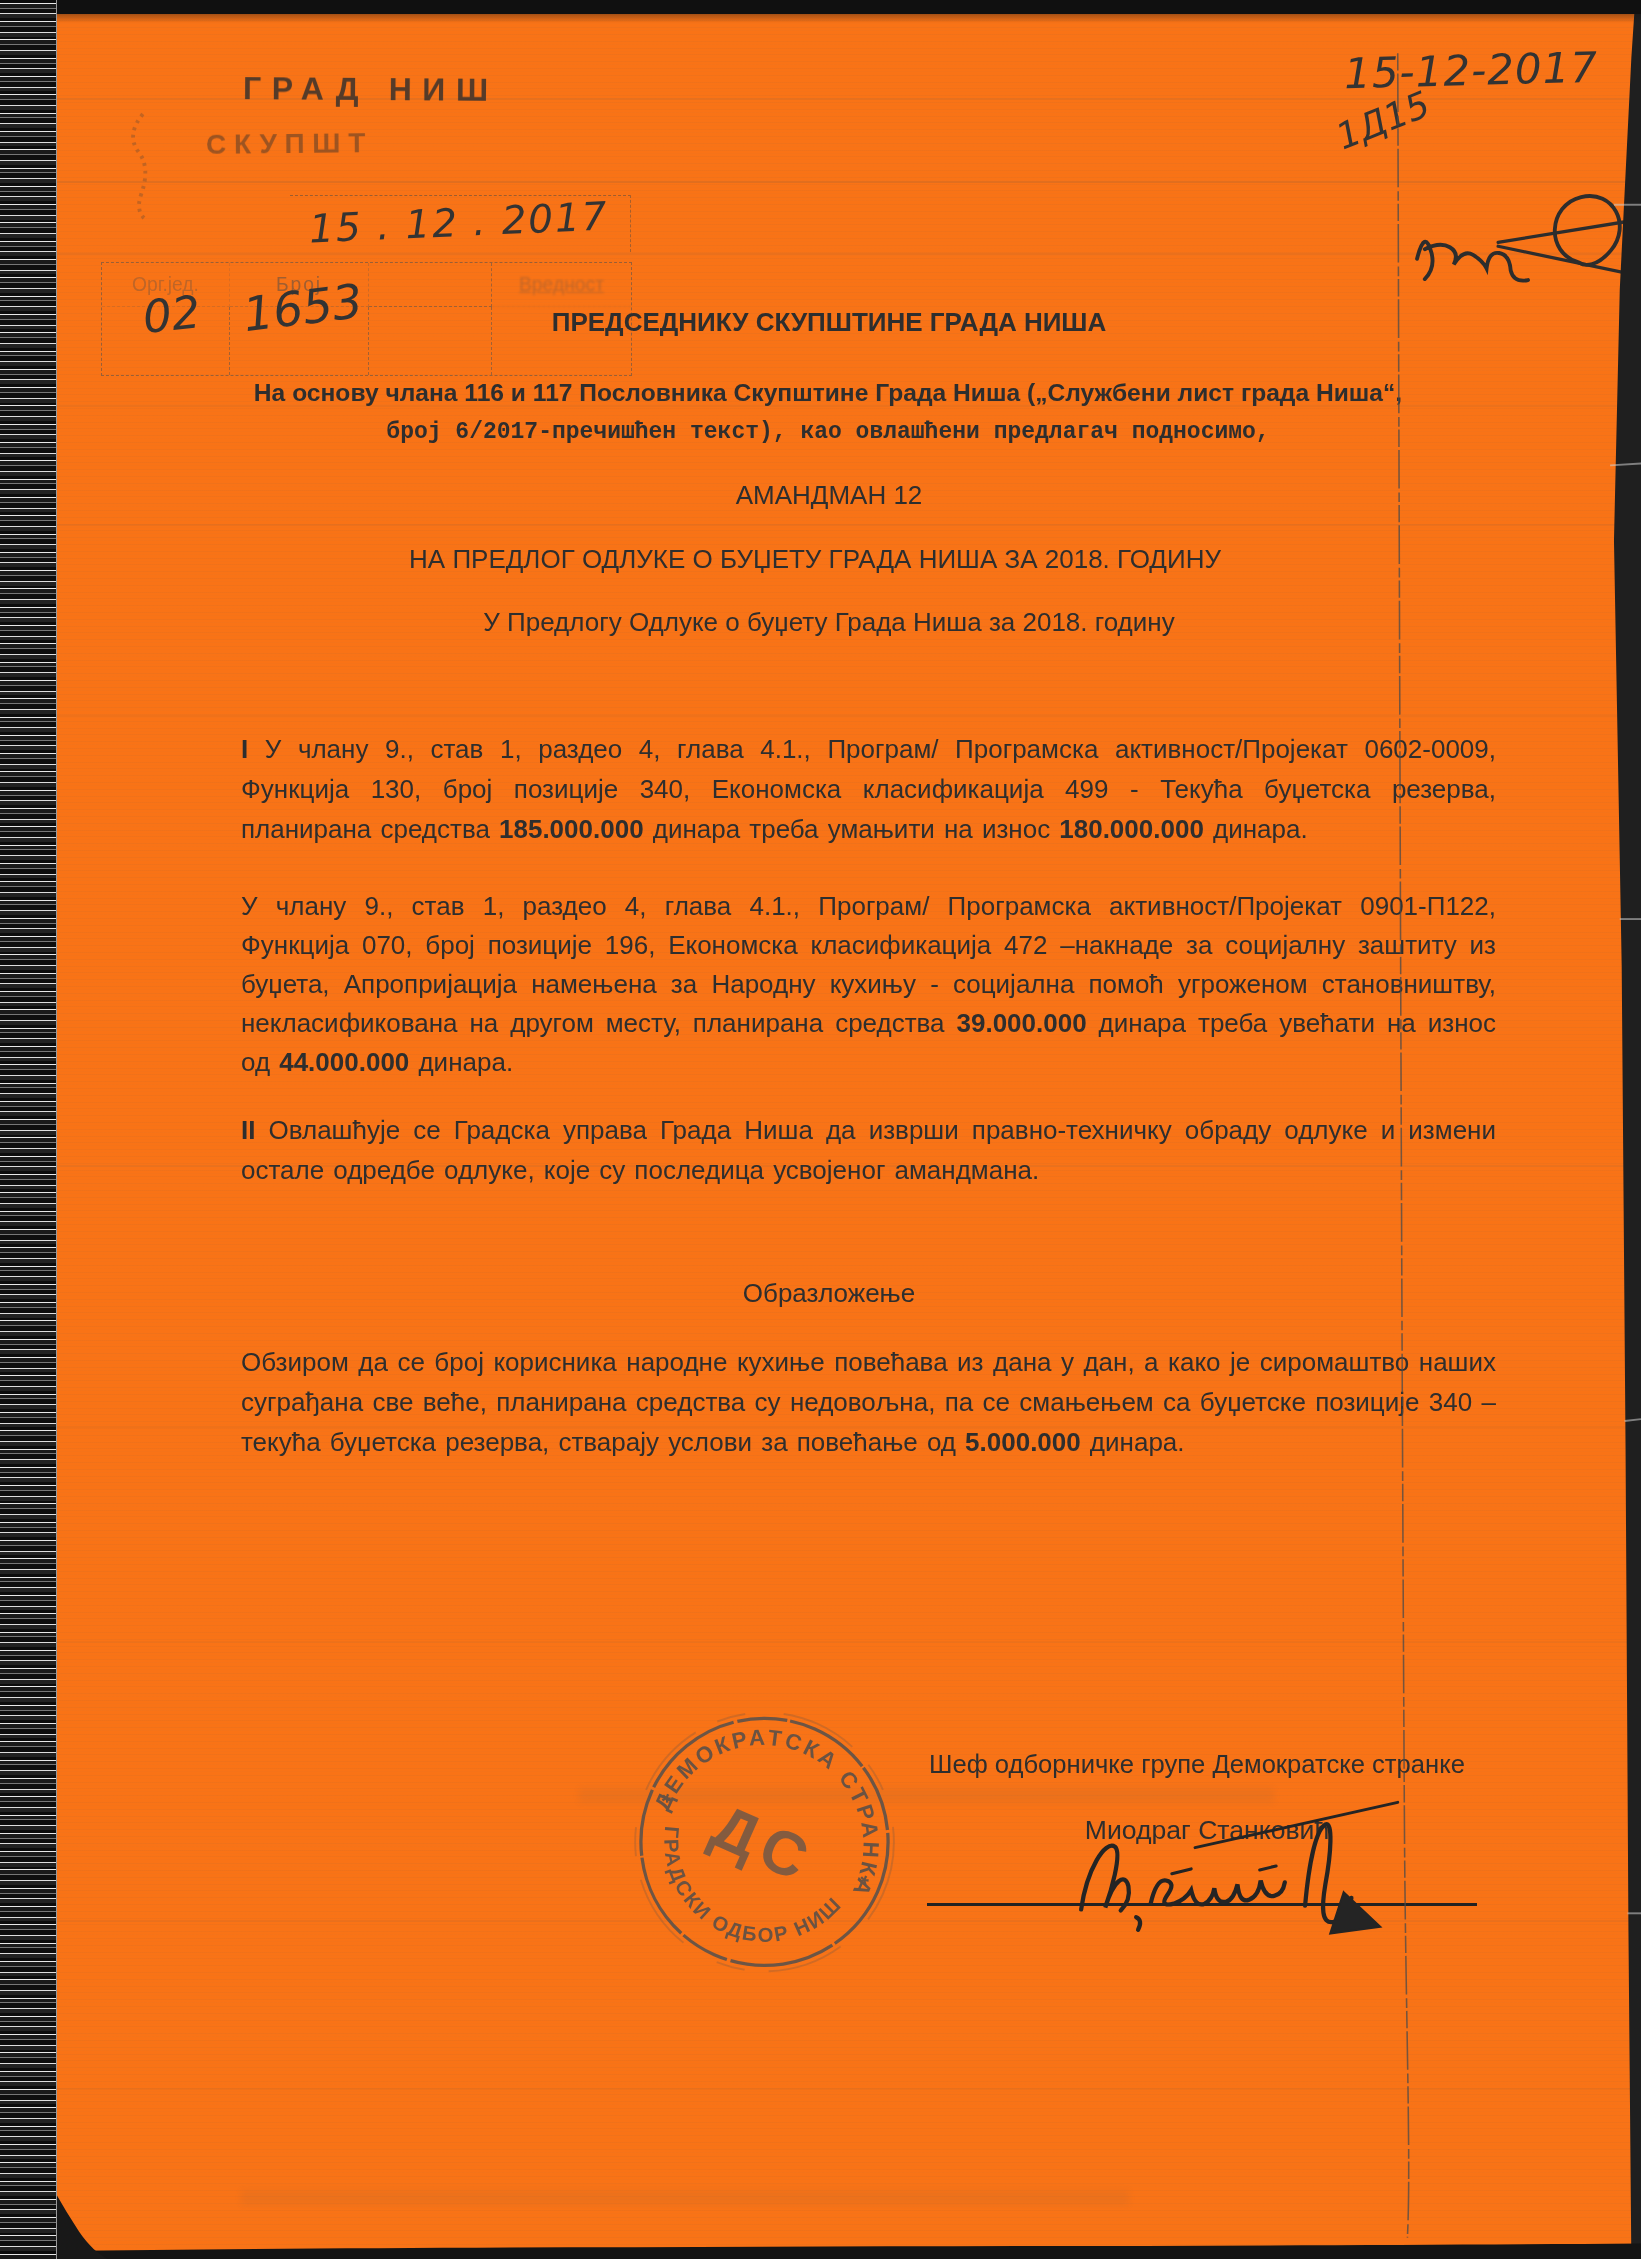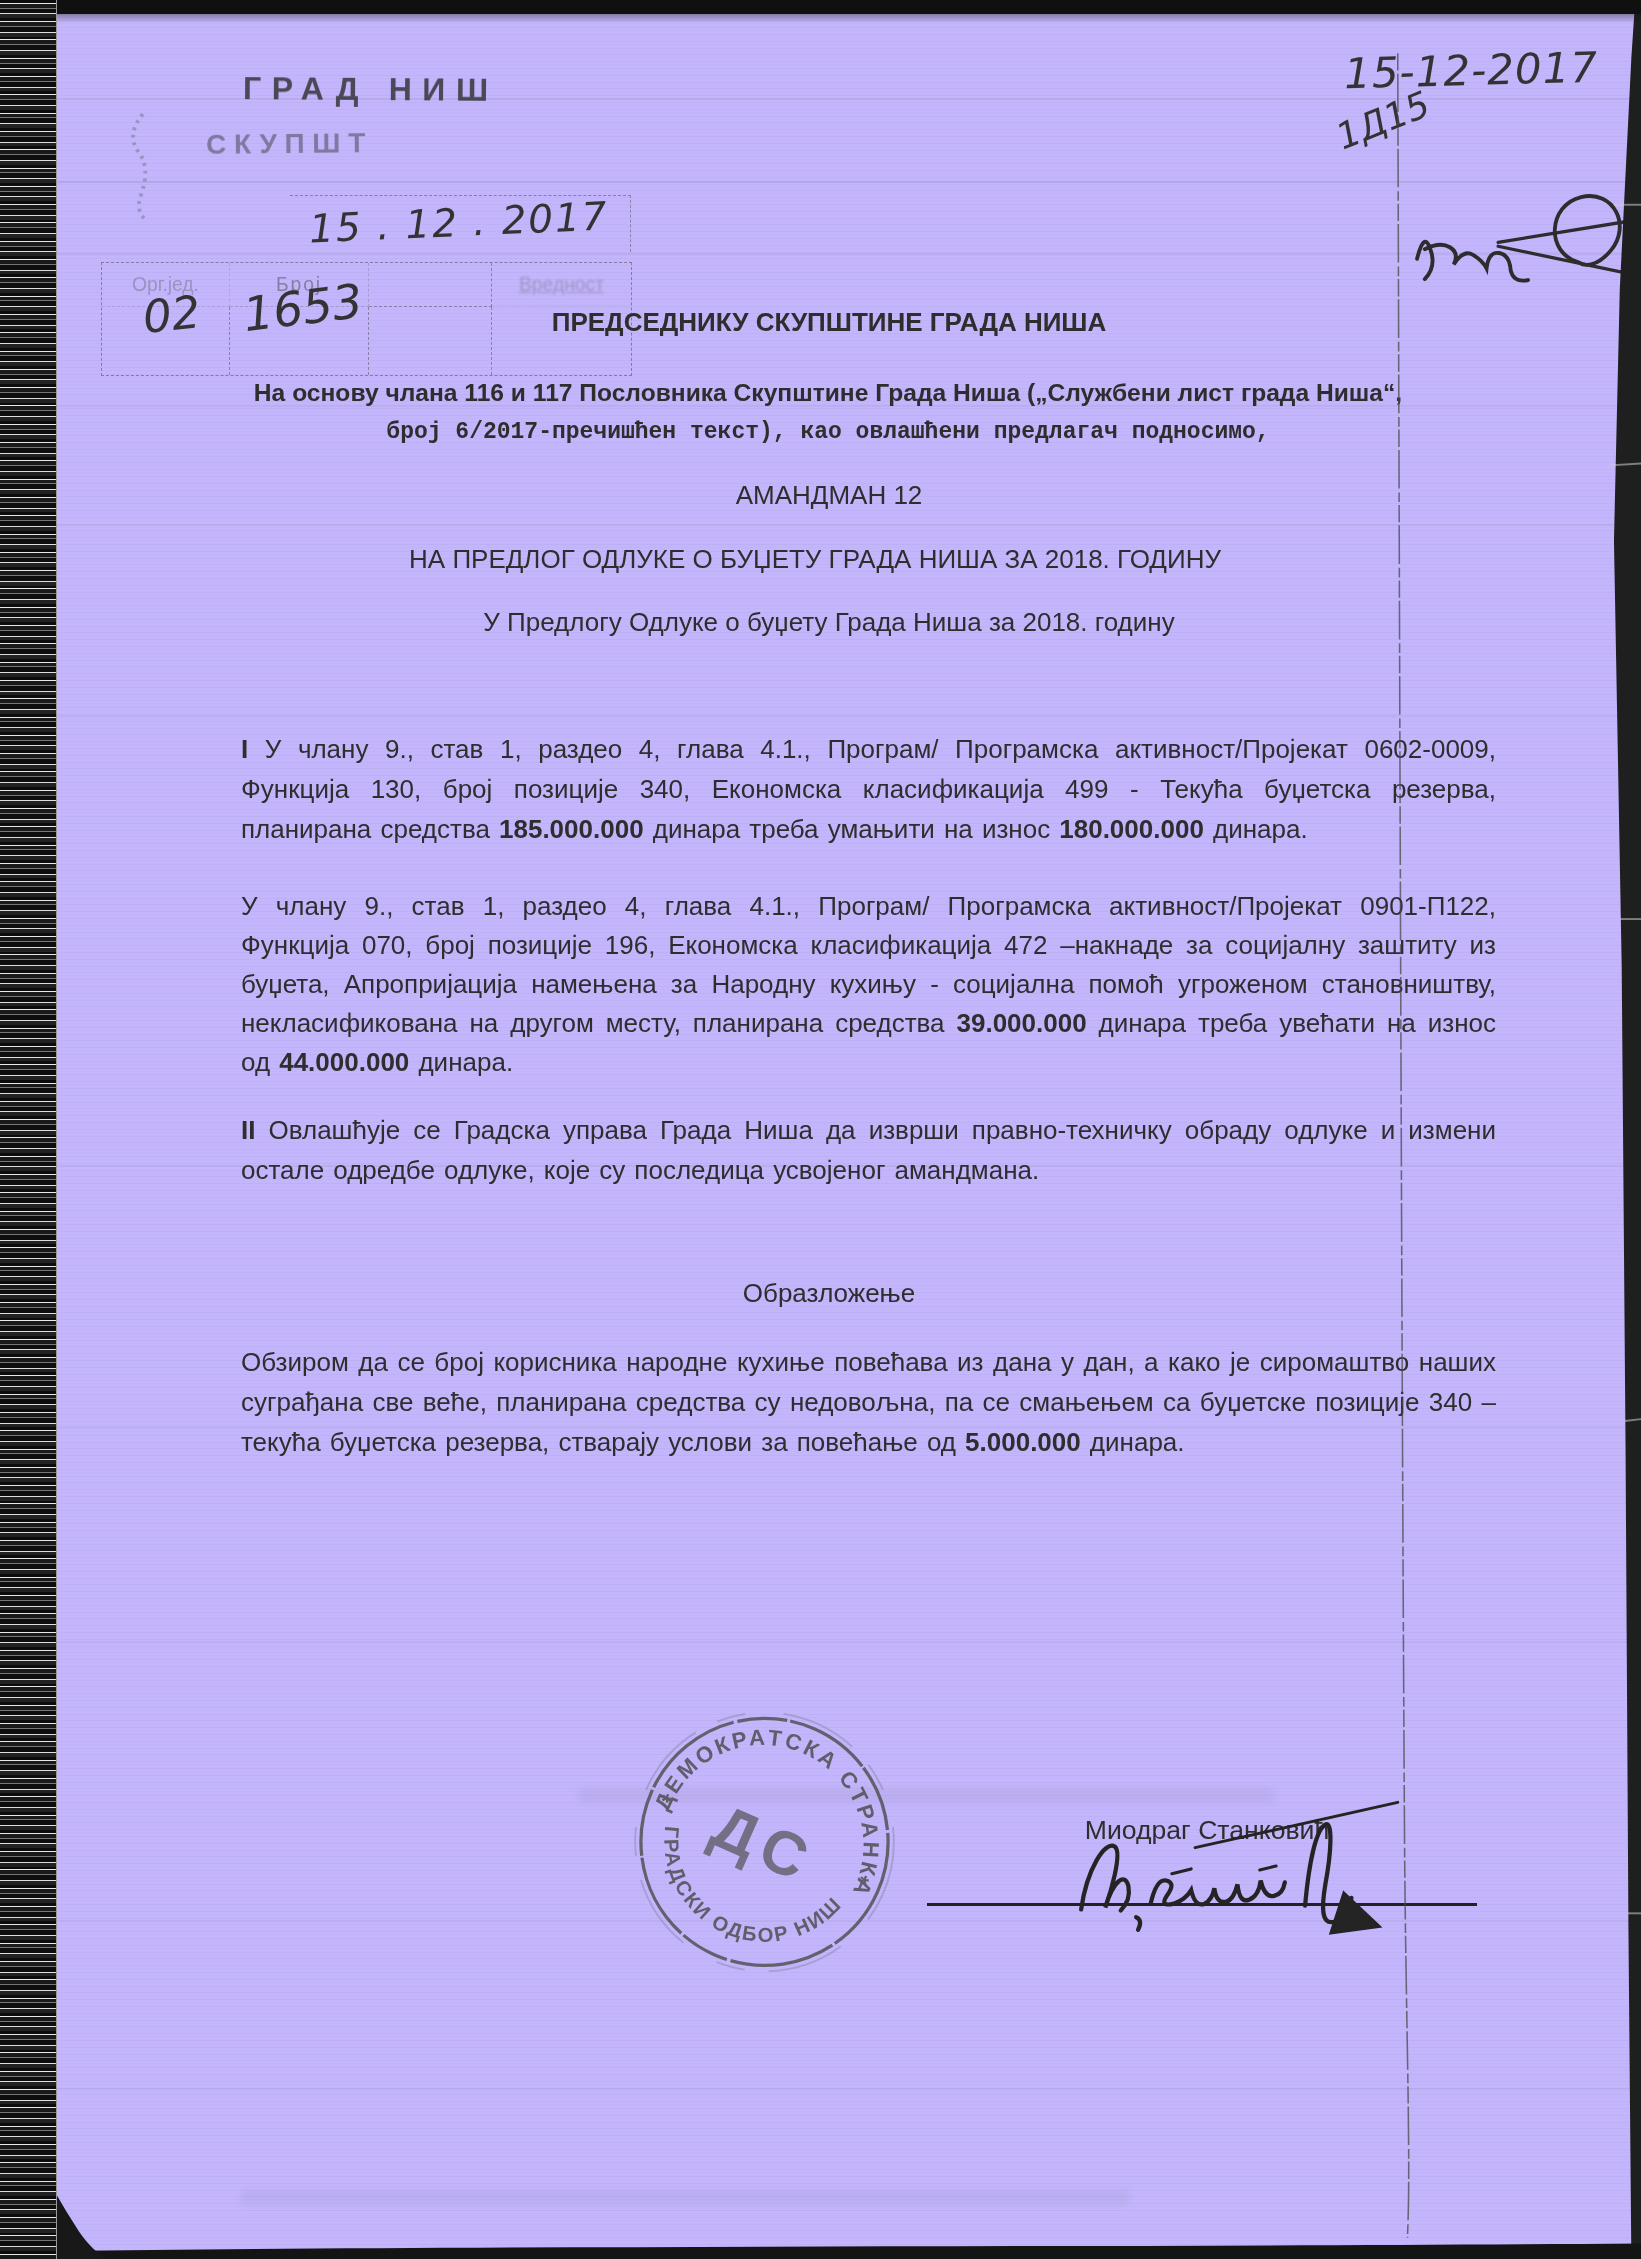--- a/index.html
+++ b/index.html
@@ -1,16 +1,16 @@
 <!DOCTYPE html>
 <html><head>
 <meta charset="utf-8">
 <style>
   html,body{margin:0;padding:0;background:#d8d8d4;}
-  .page{position:relative;width:1641px;height:2259px;background:#c4b5fd;overflow:hidden;
+  .page{position:relative;width:1641px;height:2259px;background:#f97316;overflow:hidden;
         font-family:"Liberation Sans",sans-serif;color:#2f2f2f;}
   .scanlines{position:absolute;inset:0;pointer-events:none;
         background:repeating-linear-gradient(180deg,rgba(90,90,90,.055) 0 1px,rgba(255,255,255,0) 1px 2.9px,rgba(120,120,120,.03) 2.9px 3.9px,rgba(255,255,255,0) 3.9px 6.8px);}
   .streak{position:absolute;left:56px;right:9.7px;height:1.9px;background:#555;pointer-events:none;}
   .edge-left{position:absolute;left:0;top:0;bottom:0;width:56px;
         background:repeating-linear-gradient(180deg,#0c0c0c 0 2.9px,#e8e8e8 2.9px 3.9px,#1a1a1a 3.9px 7.7px,#777 7.7px 8.7px,#0e0e0e 8.7px 13.5px,#ddd 13.5px 14.5px,#222 14.5px 18.3px);
         border-right:1.9px solid #999;}
   .edge-top{position:absolute;left:0;top:0;right:0;height:13.5px;background:#101010;}
   .edge-top-fade{position:absolute;left:0;top:13.5px;right:0;height:9.7px;
         background:linear-gradient(180deg,rgba(16,16,16,.35),rgba(16,16,16,0));}
@@ -80,20 +80,21 @@
   <div class="abs typed center" style="left:221px;top:544px;width:1188px;font-size:26px;">НА ПРЕДЛОГ ОДЛУКЕ О БУЏЕТУ ГРАДА НИША ЗА 2018. ГОДИНУ</div>
   <div class="abs typed center" style="left:235px;top:607px;width:1188px;font-size:26px;">У Предлогу Одлуке о буџету Града Ниша за 2018. годину</div>
 
   <div class="abs typed just" style="left:235px;top:729px;width:1255px;font-size:26px;line-height:40px;"><span class="b">I</span><span> У члану 9., став 1, раздео 4, глава 4.1., Програм/ Програмска активност/Пројекат 0602-0009, Функција 130, број позиције 340, Економска класификација 499 - Текућа буџетска резерва, планирана средства </span><span class="b">185.000.000</span><span> динара  треба умањити  на износ  </span><span class="b">180.000.000</span><span> динара.</span></div>
   <div class="abs typed just" style="left:235px;top:887px;width:1255px;font-size:26px;line-height:39px;"><span>У члану 9., став 1, раздео 4, глава 4.1., Програм/ Програмска активност/Пројекат 0901-П122, Функција 070, број позиције 196, Економска класификација 472 –накнаде за социјалну заштиту из буџета, Апропријација намењена за Народну кухињу - социјална помоћ угроженом становништву, некласификована на другом месту, планирана средства </span><span class="b">39.000.000</span><span> динара треба увећати на износ од </span><span class="b">44.000.000</span><span> динара.</span></div>
   <div class="abs typed just" style="left:235px;top:1110px;width:1255px;font-size:26px;line-height:40px;"><span class="b">II</span><span> Овлашћује се Градска управа Града Ниша да изврши правно-техничку обраду одлуке и измени остале одредбе одлуке, које су последица усвојеног амандмана.</span></div>
 
   <div class="abs typed center" style="left:235px;top:1278px;width:1188px;font-size:26px;">Образложење</div>
   <div class="abs typed just" style="left:235px;top:1342px;width:1255px;font-size:26px;line-height:40px;"><span>Обзиром да се број корисника народне кухиње повећава из дана у дан, а како је сиромаштво наших суграђана све веће, планирана средства су недовољна, па се смањењем са буџетске позиције 340 – текућа буџетска резерва, стварају услови за повећање од </span><span class="b">5.000.000</span><span> динара.</span></div>
 
+  <div class="abs typed" style="left:929px;top:1750px;font-size:25.6px;">Шеф одборничке групе Демократске странке</div>
   <div class="abs typed center" style="left:1012px;top:1815px;width:390px;font-size:26.6px;">Миодраг Станковић</div>
   <div class="abs" style="left:927px;top:1903px;width:550px;height:2.9px;background:#222;"></div>
 
   <svg class="abs" style="left:0;top:0;" width="1641" height="2259" viewBox="0 0 1700 2340">
 
     <path d="M148,118 q-18,22 -4,40 q12,16 2,44 q-6,18 6,26" fill="none" stroke="rgba(60,60,60,.28)" stroke-width="4" stroke-dasharray="3 5"></path>
 
     <g transform="translate(792,1908) rotate(24)" opacity=".82">
       <circle r="128" fill="none" stroke="#4f4f4f" stroke-width="3.4" stroke-dasharray="70 3 110 4 52 3 90 2"></circle>
       <circle r="134" fill="none" stroke="#4f4f4f" stroke-width="2" opacity=".28" stroke-dasharray="30 40 80 25"></circle>

